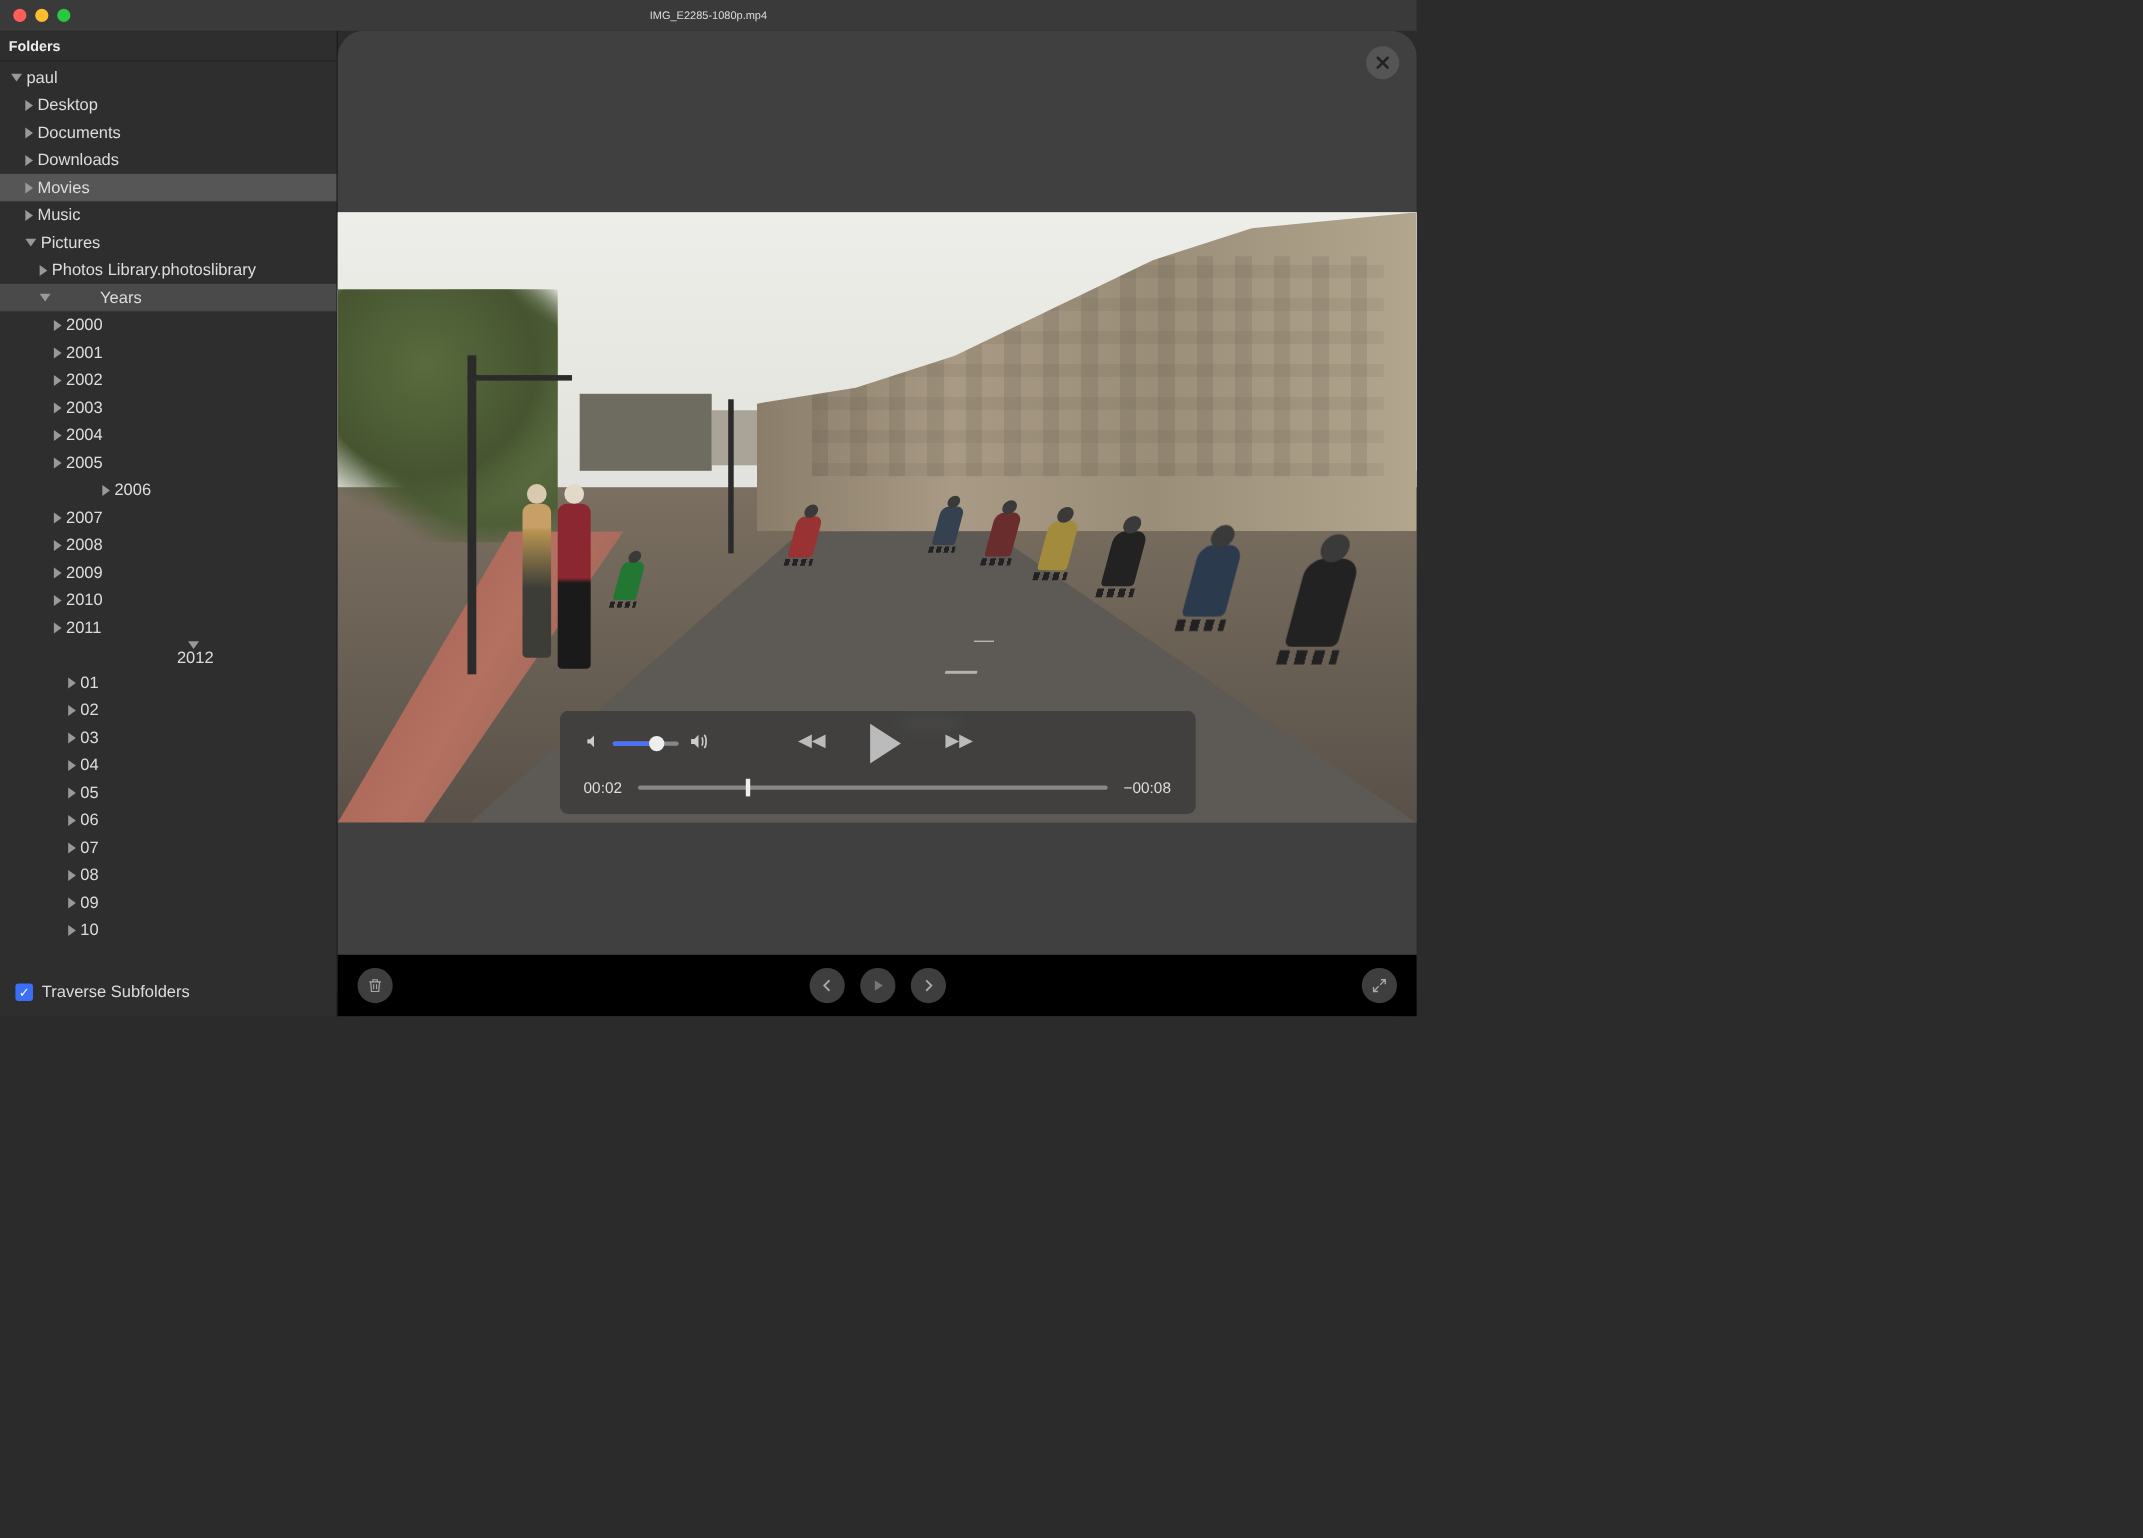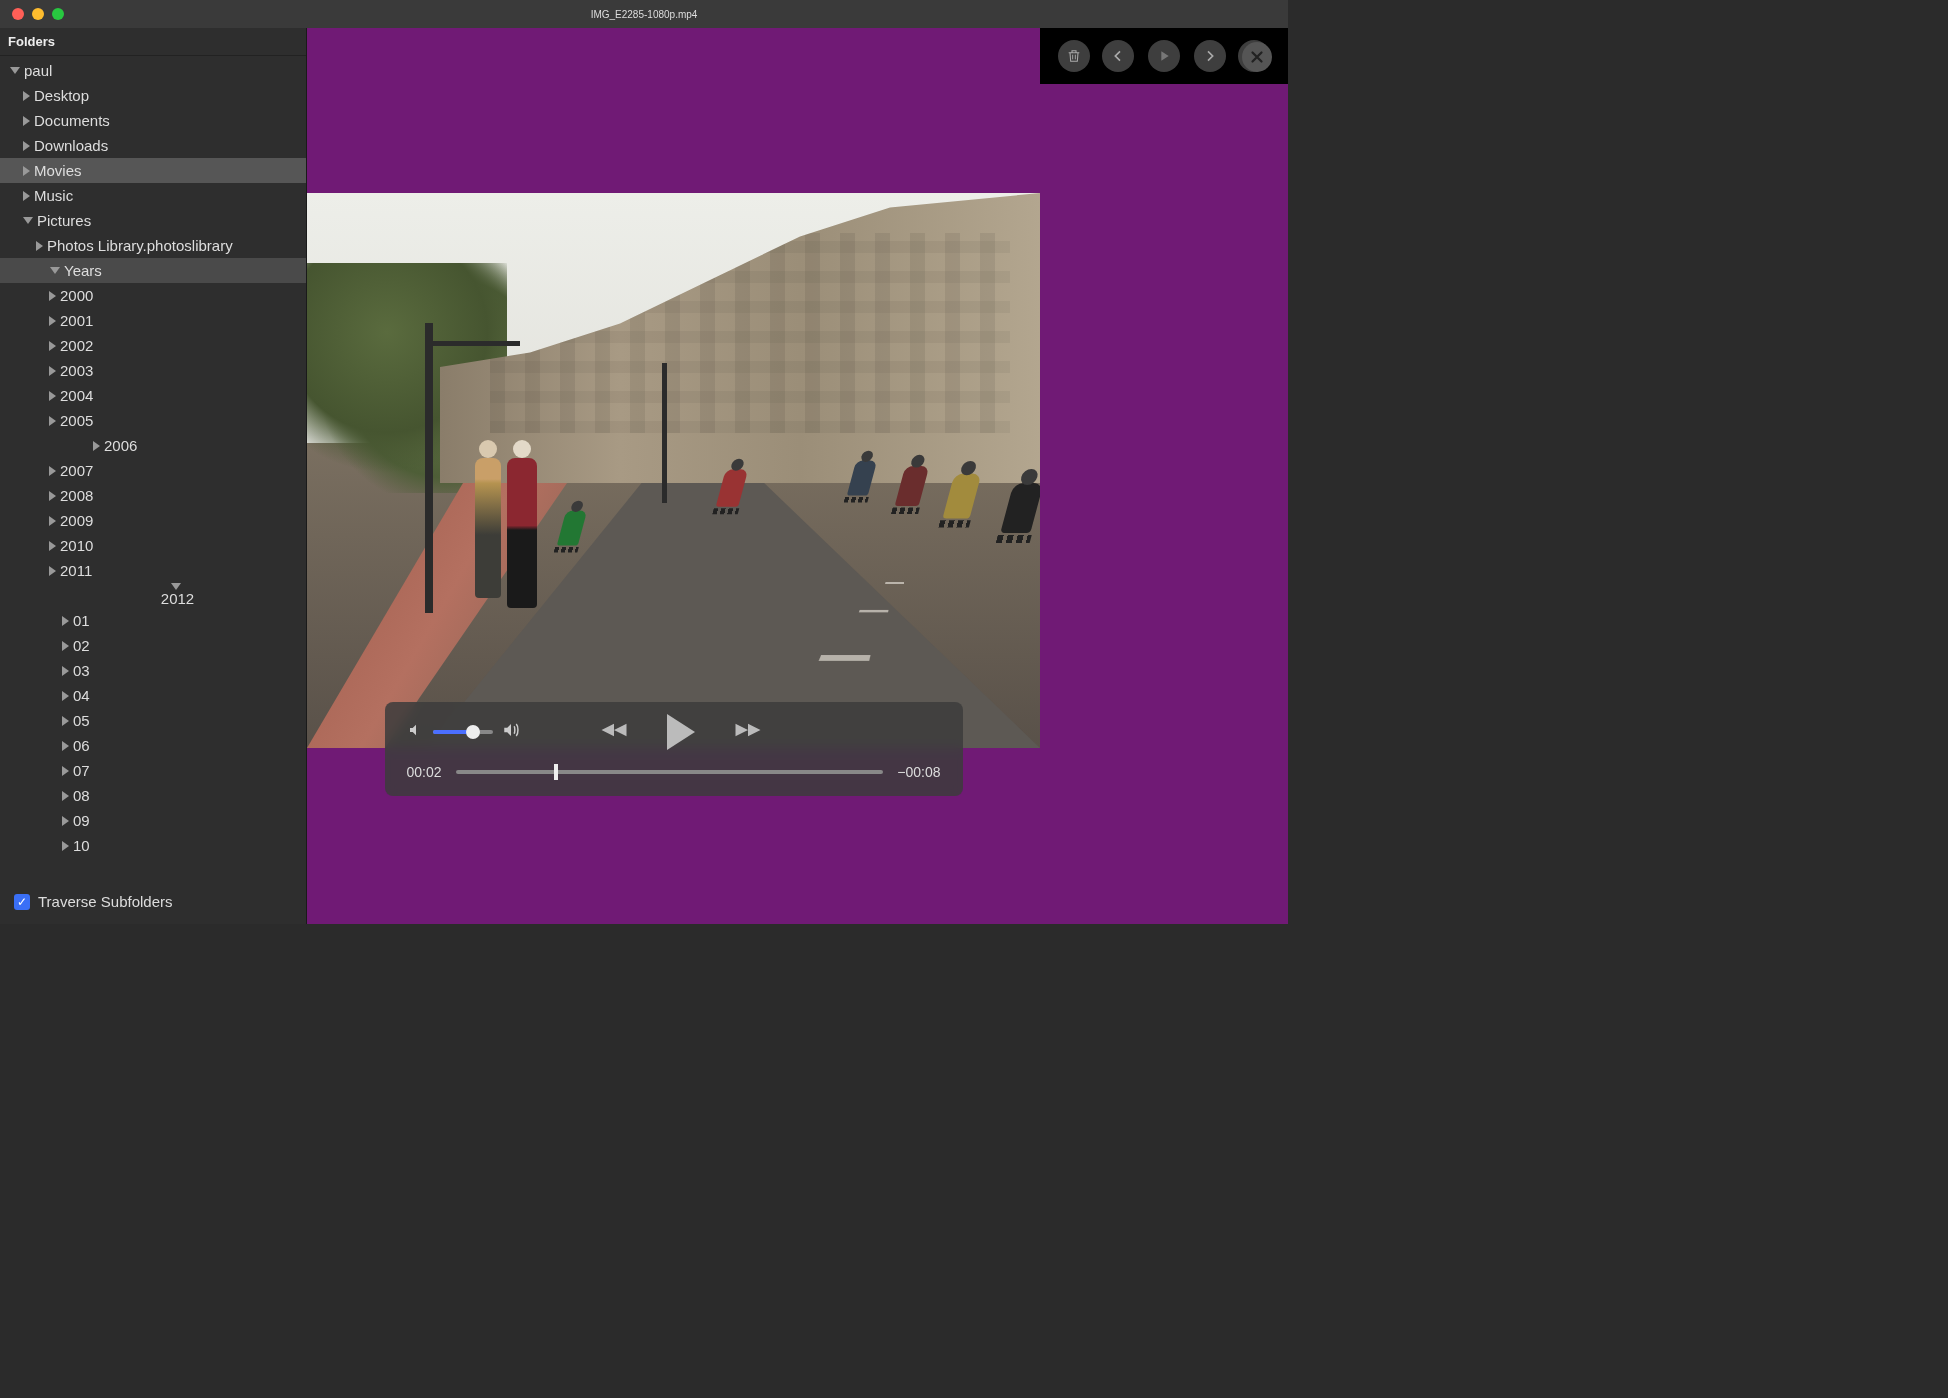--- a/index.html
+++ b/index.html
@@ -114,23 +114,25 @@
       display: flex;
       align-items: center;
       justify-content: center;
       color: #fff;
       font-size: 12px;
     }
     
     
     .content {
       flex: 1;
-      background: #701a75;
+      background: #404040;
       position: relative;
       display: flex;
+      flex-direction: column;
+      border-radius: 24px;
     }
     .close-overlay {
       position: absolute;
       top: 14px;
       right: 16px;
       width: 30px;
       height: 30px;
       border-radius: 50%;
       background: #555;
       display: flex;
@@ -382,21 +384,21 @@
           <span>Music</span>
         </div>
         <div class="tree-row" style="padding-left: 23px;">
           <span class="disclosure open"></span>
           <span>Pictures</span>
         </div>
         <div class="tree-row" style="padding-left: 36px;">
           <span class="disclosure closed"></span>
           <span>Photos Library.photoslibrary</span>
         </div>
-        <div class="tree-row sub-selected" style="padding-left: 50px;">
+        <div class="tree-row sub-selected" style="padding-left: 36px; gap: 41px;">
           <span class="disclosure open"></span>
           <span>Years</span>
         </div>
         <div class="tree-row" style="padding-left: 49px;">
           <span class="disclosure closed"></span>
           <span>2000</span>
         </div>
         <div class="tree-row" style="padding-left: 49px;">
           <span class="disclosure closed"></span>
           <span>2001</span>

